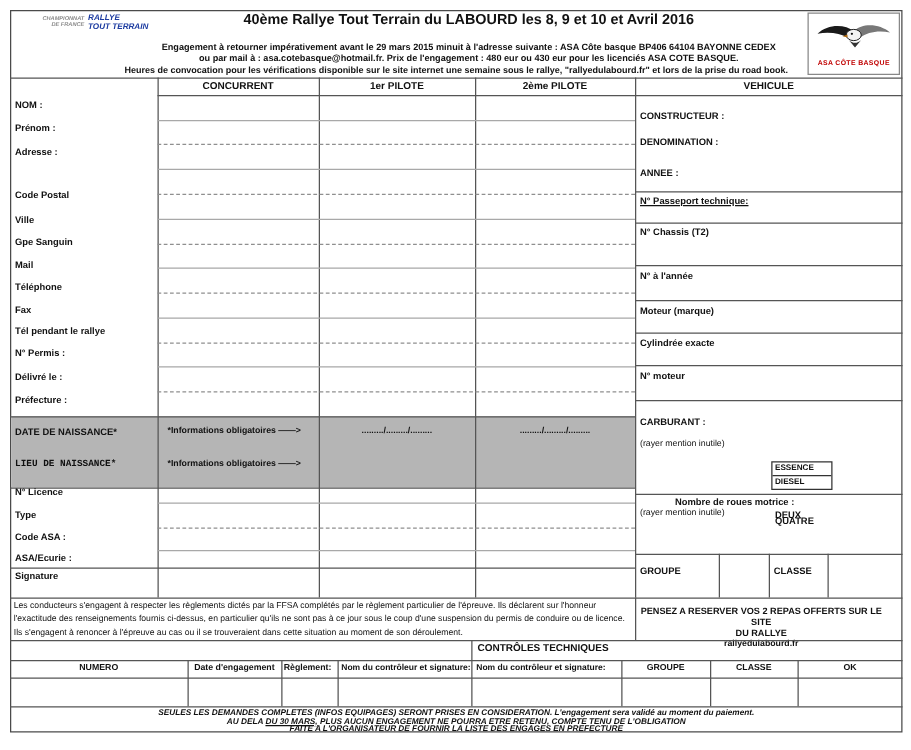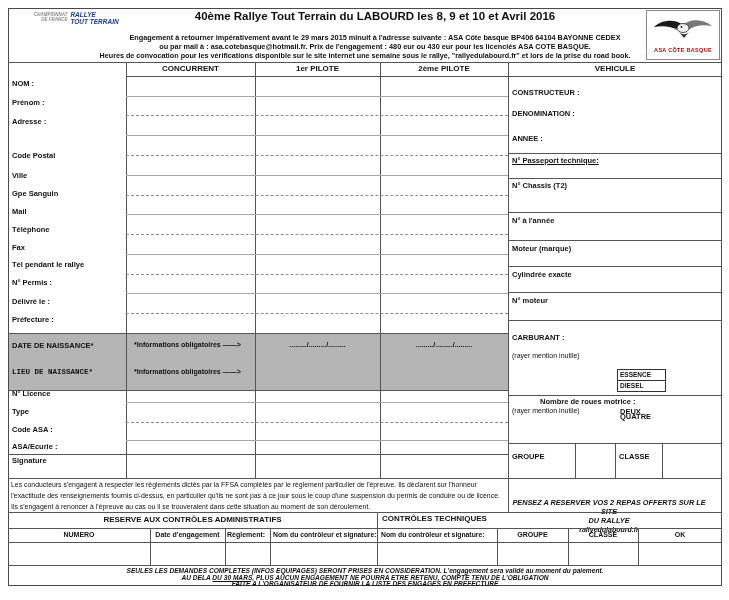--- a/index.html
+++ b/index.html
@@ -20,21 +20,21 @@
   .ffsa{position:absolute;left:30px;top:12px;width:100px;}
   .ffsa-main{font-size:25px;font-weight:bold;font-style:italic;color:#17256e;letter-spacing:-1px;line-height:24px;}
   .ffsa-slash{font-size:25px;font-weight:bold;font-style:italic;color:#d8121a;}
   .ffsa-sub{display:flex;gap:3px;margin-top:0px;margin-left:4px;}
   .ffsa-sub .c1{font-size:4.5px;color:#8a8a8a;font-weight:bold;font-style:italic;text-align:right;line-height:5px;}
   .ffsa-sub .c2{font-size:6.5px;color:#1b3aa0;font-weight:bold;font-style:italic;line-height:6.5px;}
   .rlogo{position:absolute;left:646px;top:10px;width:72px;height:48px;border:1px solid #888;
          display:flex;flex-direction:column;align-items:center;justify-content:center;background:#fff;}
   .rlogo-text{font-size:5.5px;font-weight:bold;color:#c00000;letter-spacing:.3px;white-space:nowrap;}
   .decl{position:absolute;left:11px;top:480px;width:494px;font-size:6.9px;line-height:10.8px;color:#111;}
-  .repas{position:absolute;left:510px;top:498px;width:198px;text-align:center;font-style:italic;font-weight:bold;font-size:7.3px;line-height:9px;}
+  .repas{position:absolute;left:510px;top:484px;width:198px;text-align:center;font-weight:bold;font-size:7.3px;line-height:9px;}
   .foot{position:absolute;left:8px;width:714px;text-align:center;font-style:italic;font-weight:bold;font-size:6.6px;white-space:nowrap;}
   .dots{position:absolute;font-size:7px;font-weight:bold;text-align:center;white-space:nowrap;}
 </style>
 </head>
 <body>
 
 <div class="page">
   <div class="frame"></div>
 
   <div class="gray-band"></div>
@@ -171,21 +171,20 @@
   <div class="vl" style="left:508px;top:478px;height:34px;"></div>
   <div class="decl">Les conducteurs s'engagent à respecter les règlements dictés par la FFSA complétés par le règlement particulier de l'épreuve.  Ils déclarent sur l'honneur l'exactitude des renseignements fournis ci-dessus, en particulier qu'ils ne sont pas à ce jour sous le coup d'une suspension du permis de conduire ou de licence. Ils s'engagent à renoncer à l'épreuve  au cas ou il se trouveraient dans cette situation au moment de son déroulement.</div>
   <div class="repas">
     <div>PENSEZ A RESERVER VOS 2 REPAS OFFERTS SUR LE SITE</div>
     <div>DU RALLYE</div>
     <div style="font-size:7px;">rallyedulabourd.fr</div>
   </div>
 
   <div class="hl" style="left:8px;top:512px;width:714px;"></div>
   <div class="vl" style="left:377px;top:512px;height:16px;"></div>
-  <div class="lbl ctr" style="left:8px;top:515px;width:369px;font-size:8px;">RESERVE AUX CONTRÔLES ADMINISTRATIFS</div>
   <div class="lbl" style="left:382px;top:514px;font-size:8px;">CONTRÔLES TECHNIQUES</div>
 
   <div class="hl" style="left:8px;top:528px;width:714px;"></div>
   <div class="hl" style="left:8px;top:542px;width:714px;"></div>
   <div class="hl" style="left:8px;top:565px;width:714px;"></div>
   <div class="vl" style="left:150px;top:528px;height:37px;"></div>
   <div class="vl" style="left:225px;top:528px;height:37px;"></div>
   <div class="vl" style="left:270px;top:528px;height:37px;"></div>
   <div class="vl" style="left:377px;top:528px;height:37px;"></div>
   <div class="vl" style="left:497px;top:528px;height:37px;"></div>

